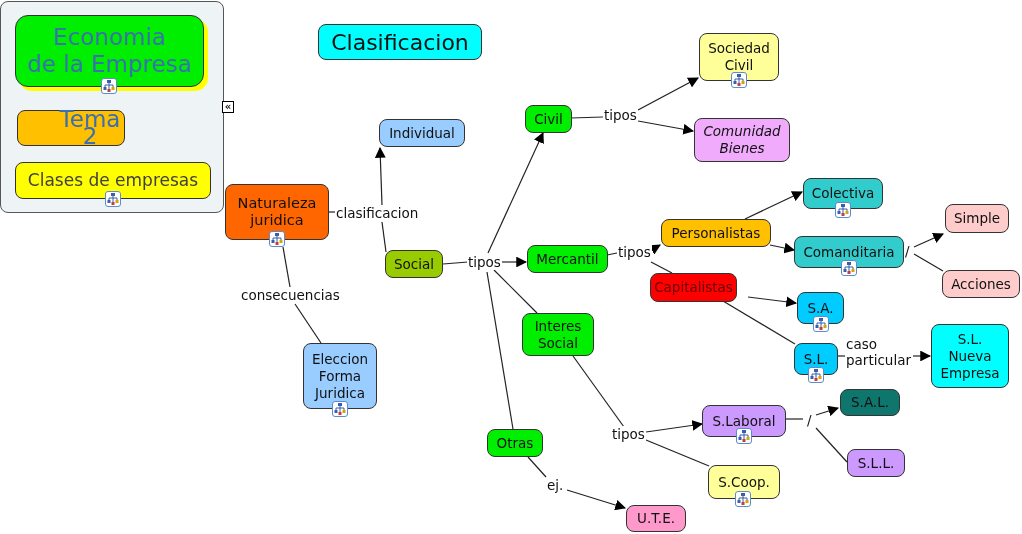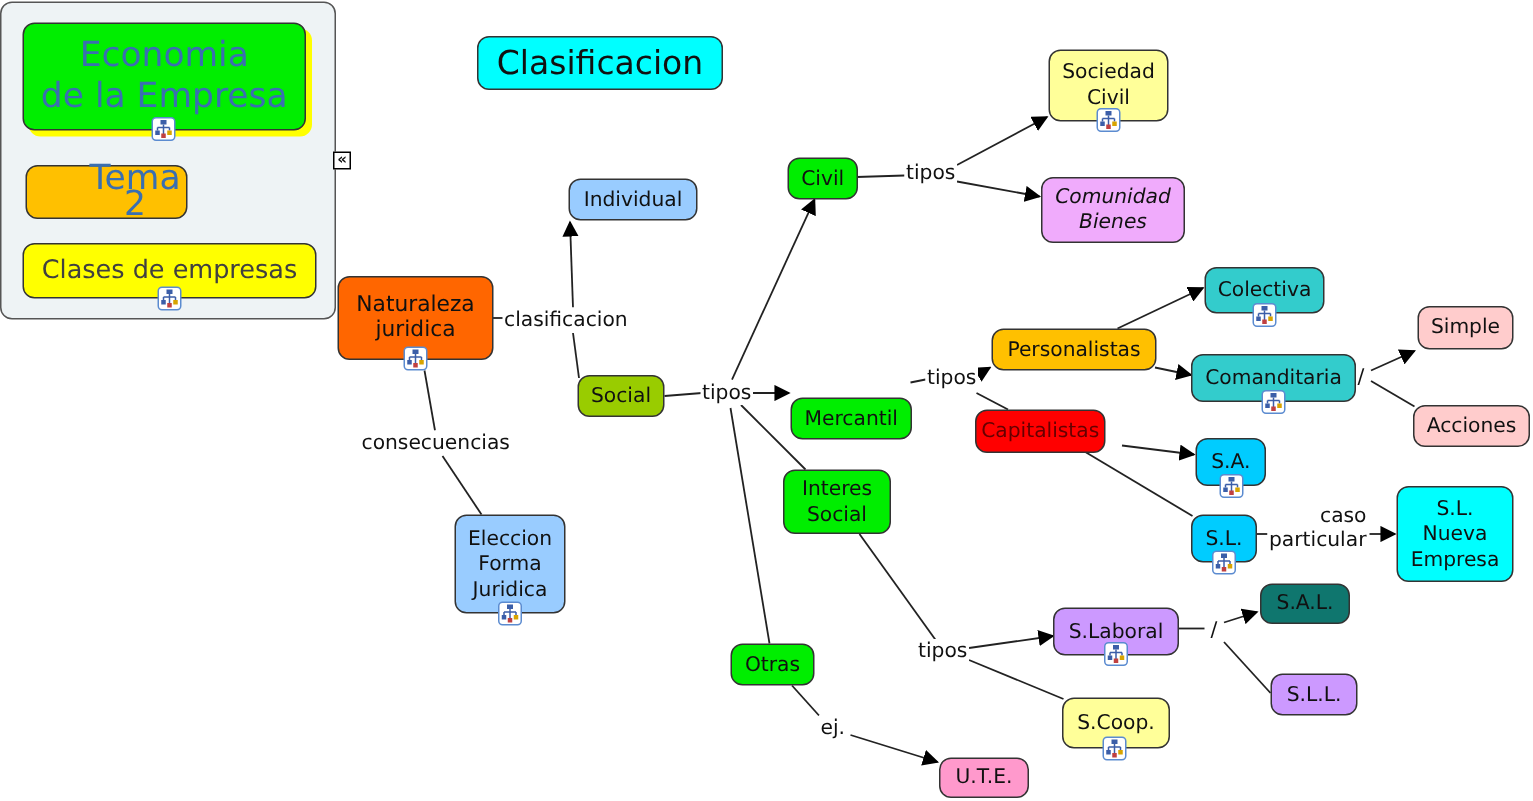--- a/index.html
+++ b/index.html
@@ -8,21 +8,21 @@
   #links { position:absolute; left:0; top:0; width:1022px; height:534px; }
   .panel { position:absolute; left:0; top:1px; width:224px; height:212px; background:#eef3f5;
            border:1px solid #555; border-radius:8px; box-sizing:border-box; }
   .toggle { position:absolute; left:222px; top:101px; width:12px; height:12px; background:#fff;
             border:1px solid #000; box-sizing:border-box; font-size:10px; line-height:10px;
             text-align:center; font-weight:bold; cursor:pointer; }
   .node { position:absolute; box-sizing:border-box; border:1px solid #333; border-radius:8px;
           display:flex; align-items:center; justify-content:center; text-align:center;
           font-size:13.5px; line-height:17px; white-space:pre-line; cursor:pointer; }
   .lbl { position:absolute; font-size:13.5px; background:#fff; padding:0 1px; line-height:16px;
-         white-space:pre-line; text-align:right; }
+         white-space:pre-line; text-align:left; }
   .cicon { position:absolute; width:16px; height:16px; box-sizing:border-box; background:#fff;
            border:1px solid #5b8bd0; border-radius:3px; cursor:pointer; }
   .cicon svg { display:block; }
 </style>
 </head>
 <body>
 
 <svg id="links" xmlns="http://www.w3.org/2000/svg">
   <defs>
     <marker id="ah" viewBox="0 0 10 10" refX="9" refY="5" markerWidth="9" markerHeight="9" orient="auto">
@@ -71,41 +71,41 @@
     <line x1="786" y1="419" x2="803" y2="419"></line>
     <line x1="816" y1="415" x2="838" y2="408" marker-end="url(#ah)"></line>
     <line x1="816" y1="428" x2="847" y2="462"></line>
 
     <line x1="528" y1="457" x2="546" y2="477"></line>
     <line x1="567" y1="490" x2="625" y2="508" marker-end="url(#ah)"></line>
   </g>
 </svg>
 
 <div class="panel"></div>
-<div class="node" style="left:15px;top:15px;width:189px;height:72px;background:#00ee00;color:#3a6fb0;font-size:23px;line-height:27px;box-shadow:4px 4px 0 #ffff00;">Economia
+<div class="node" style="left:15px;top:15px;width:189px;height:72px;background:#00ee00;color:#3a6fb0;font-size:23px;line-height:27px;box-shadow:4px 4px 0 #ffff00;border-radius:13px;">Economia
 de la Empresa</div>
 <div class="node" style="left:17px;top:110px;width:108px;height:36px;background:#ffc000;color:#3a6fb0;font-size:23px;padding-left:38px;">Tema 2</div>
 <div class="node" style="left:15px;top:162px;width:196px;height:37px;background:#ffff00;color:#404040;font-size:17px;">Clases de empresas</div>
 <div class="toggle">«</div>
 
 <div class="node" style="left:318px;top:24px;width:164px;height:36px;background:#00ffff;font-size:22px;">Clasificacion</div>
 
 <div class="node" style="left:225px;top:184px;width:104px;height:56px;background:#ff6600;font-size:14.5px;text-align:center;">Naturaleza
 juridica</div>
 <div class="node" style="left:379px;top:119px;width:86px;height:28px;background:#99ccff;">Individual</div>
 <div class="node" style="left:385px;top:250px;width:58px;height:28px;background:#99cc00;">Social</div>
 <div class="node" style="left:303px;top:343px;width:74px;height:66px;background:#99ccff;">Eleccion
 Forma
 Juridica</div>
 <div class="node" style="left:525px;top:105px;width:47px;height:28px;background:#00ee00;">Civil</div>
 <div class="node" style="left:699px;top:33px;width:80px;height:48px;background:#ffff99;">Sociedad
 Civil</div>
 <div class="node" style="left:694px;top:118px;width:96px;height:44px;background:#f0abfc;font-style:italic;">Comunidad
 Bienes</div>
-<div class="node" style="left:527px;top:245px;width:81px;height:28px;background:#00ee00;margin-top:20px;">Mercantil</div>
+<div class="node" style="left:527px;top:245px;width:81px;height:28px;background:#00ee00;">Mercantil</div>
 <div class="node" style="left:661px;top:219px;width:110px;height:28px;background:#ffc000;">Personalistas</div>
 <div class="node" style="left:650px;top:273px;width:87px;height:29px;background:#ff0000;color:#660000;">Capitalistas</div>
 <div class="node" style="left:803px;top:178px;width:80px;height:31px;background:#33cccc;">Colectiva</div>
 <div class="node" style="left:794px;top:236px;width:110px;height:32px;background:#33cccc;">Comanditaria</div>
 <div class="node" style="left:945px;top:204px;width:64px;height:29px;background:#ffcccc;">Simple</div>
 <div class="node" style="left:942px;top:270px;width:78px;height:28px;background:#ffcccc;">Acciones</div>
 <div class="node" style="left:797px;top:292px;width:47px;height:32px;background:#00ccff;">S.A.</div>
 <div class="node" style="left:794px;top:343px;width:44px;height:32px;background:#00ccff;">S.L.</div>
 <div class="node" style="left:931px;top:324px;width:78px;height:64px;background:#00ffff;">S.L.
 Nueva

